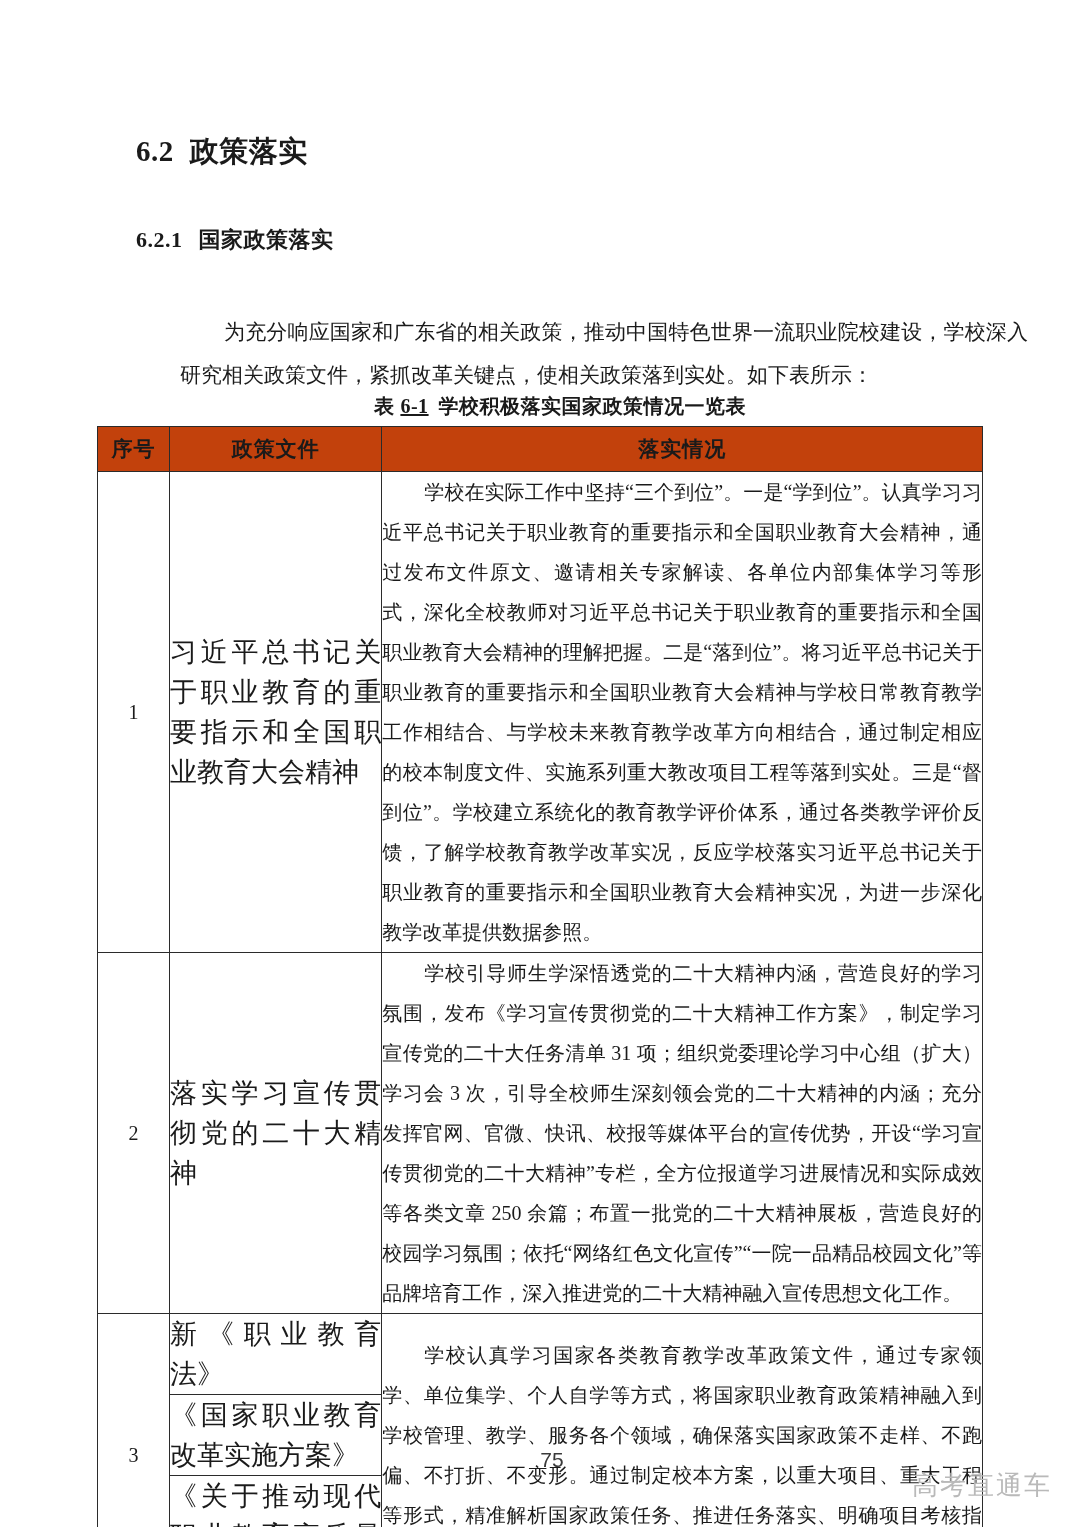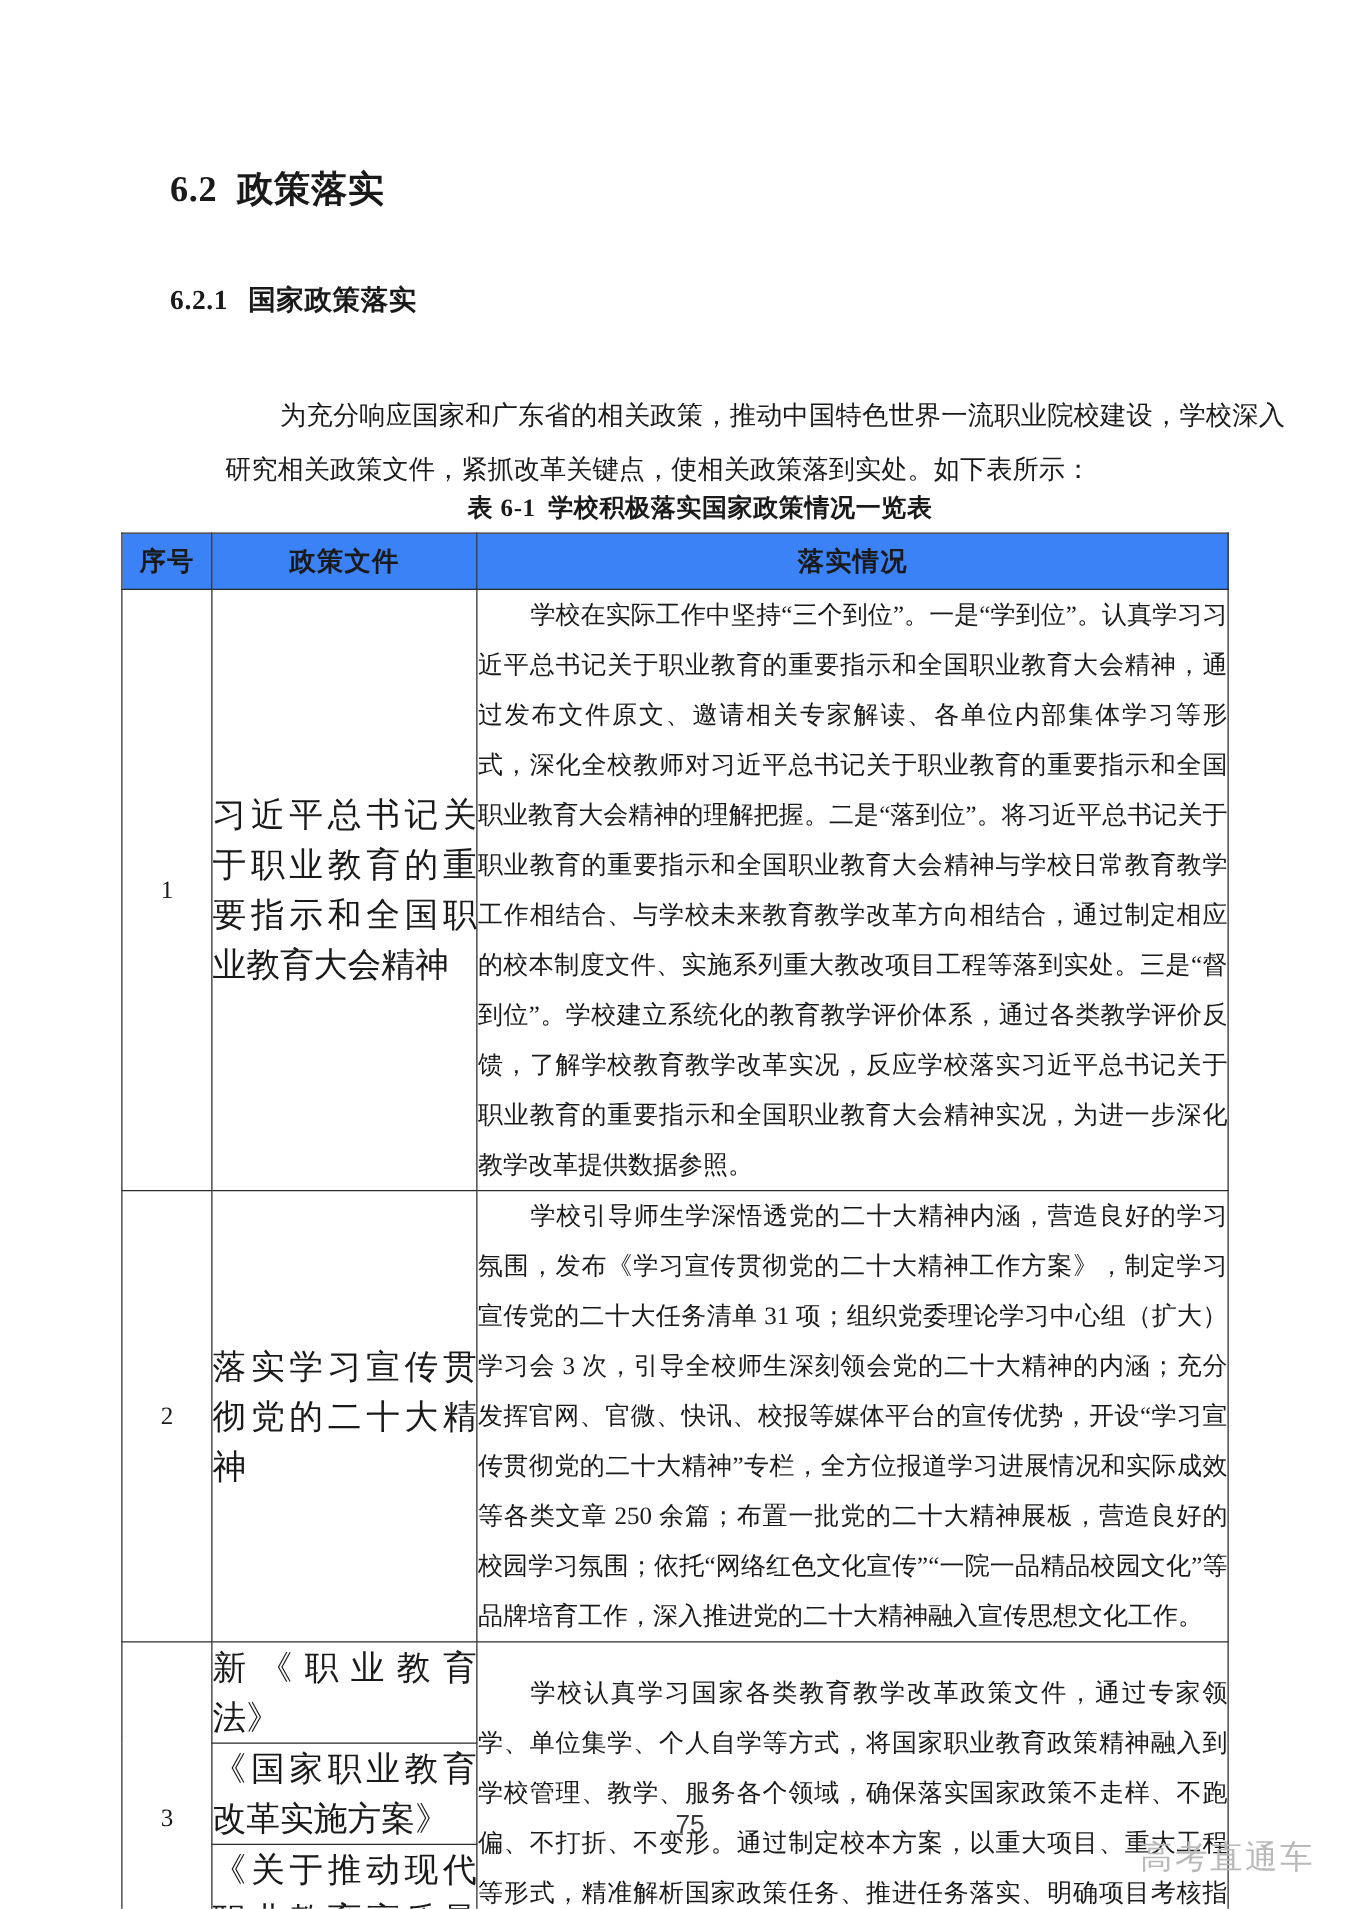--- a/index.html
+++ b/index.html
@@ -60,21 +60,21 @@
   .table-caption {
     position: absolute;
     left: 136px;
     top: 393px;
     width: 848px;
     text-align: center;
     font-size: 20px;
     font-weight: bold;
     letter-spacing: 0.5px;
   }
-  .table-caption .cap-num { margin: 0 10px 0 6px; }
+  .table-caption .cap-num { margin: 0 10px 0 6px; text-decoration: underline; }
   
   .tbl-wrap {
     position: absolute;
     left: 97px;
     top: 426px;
     width: 886px;
   }
   table.policy {
     width: 886px;
     border-collapse: collapse;
@@ -83,21 +83,21 @@
   table.policy td, table.policy th {
     border: 1px solid #2b2b2b;
     vertical-align: middle;
     padding: 0;
   }
   .col-no    { width: 72px; }
   .col-doc   { width: 212px; }
   .col-desc  { width: 600px; }
 
   thead th {
-    background: #3b82f6;
+    background: #c2410c;
     height: 44px;
     font-size: 21px;
     font-weight: bold;
     text-align: center;
     letter-spacing: 1px;
   }
   td.cell-no {
     text-align: center;
     font-size: 20px;
   }

